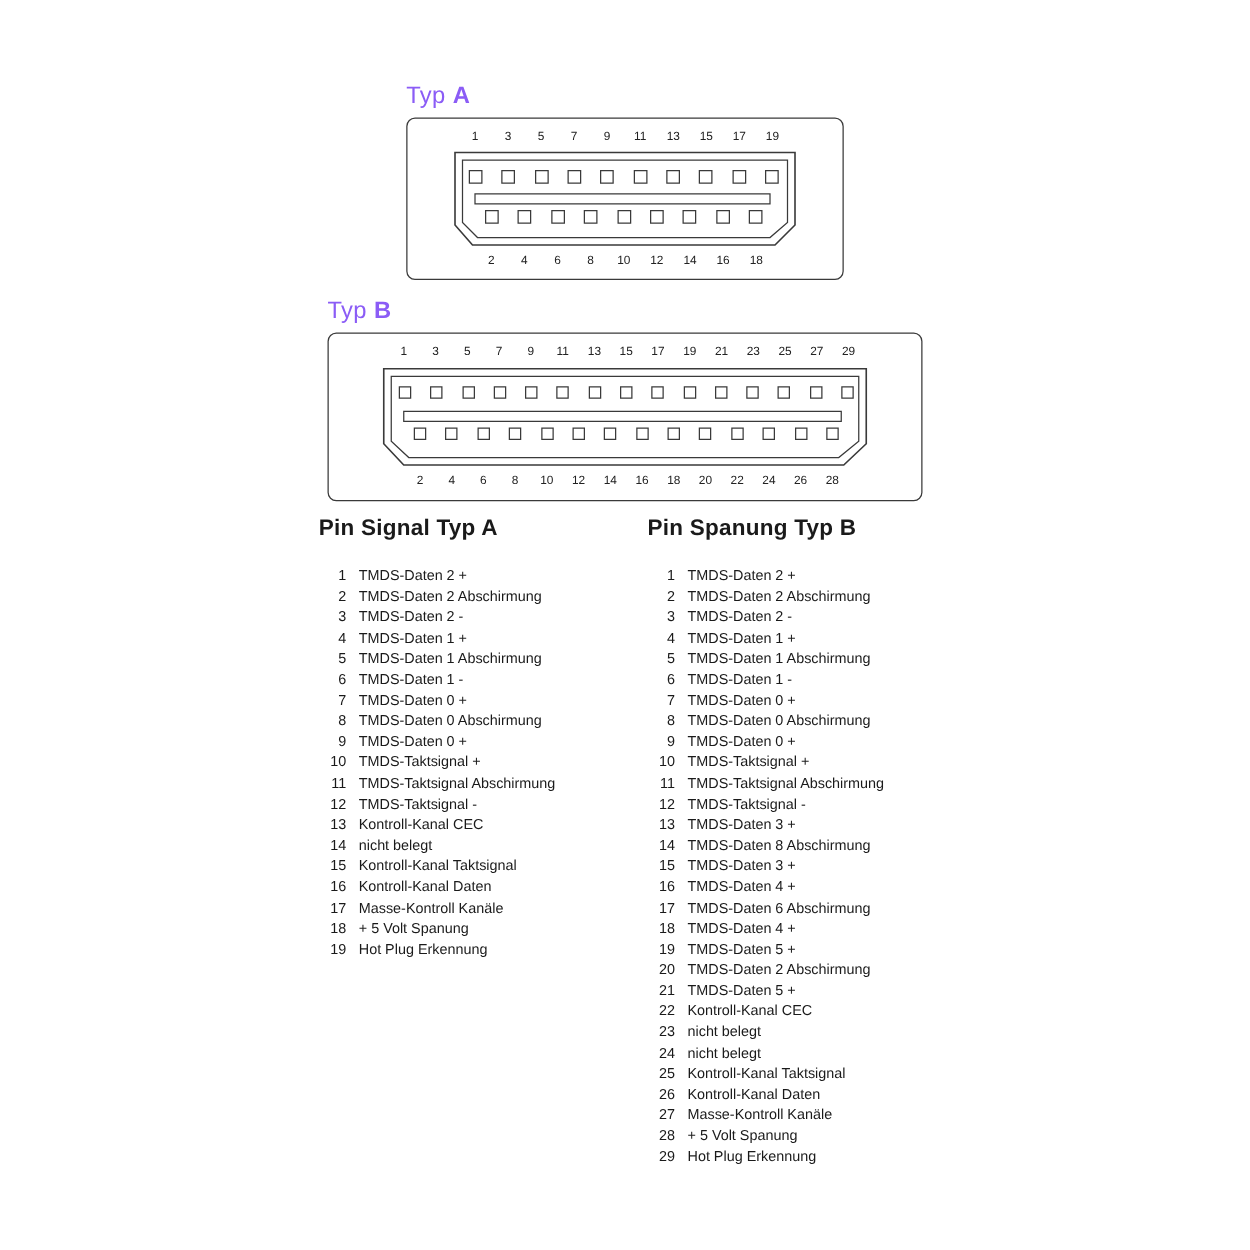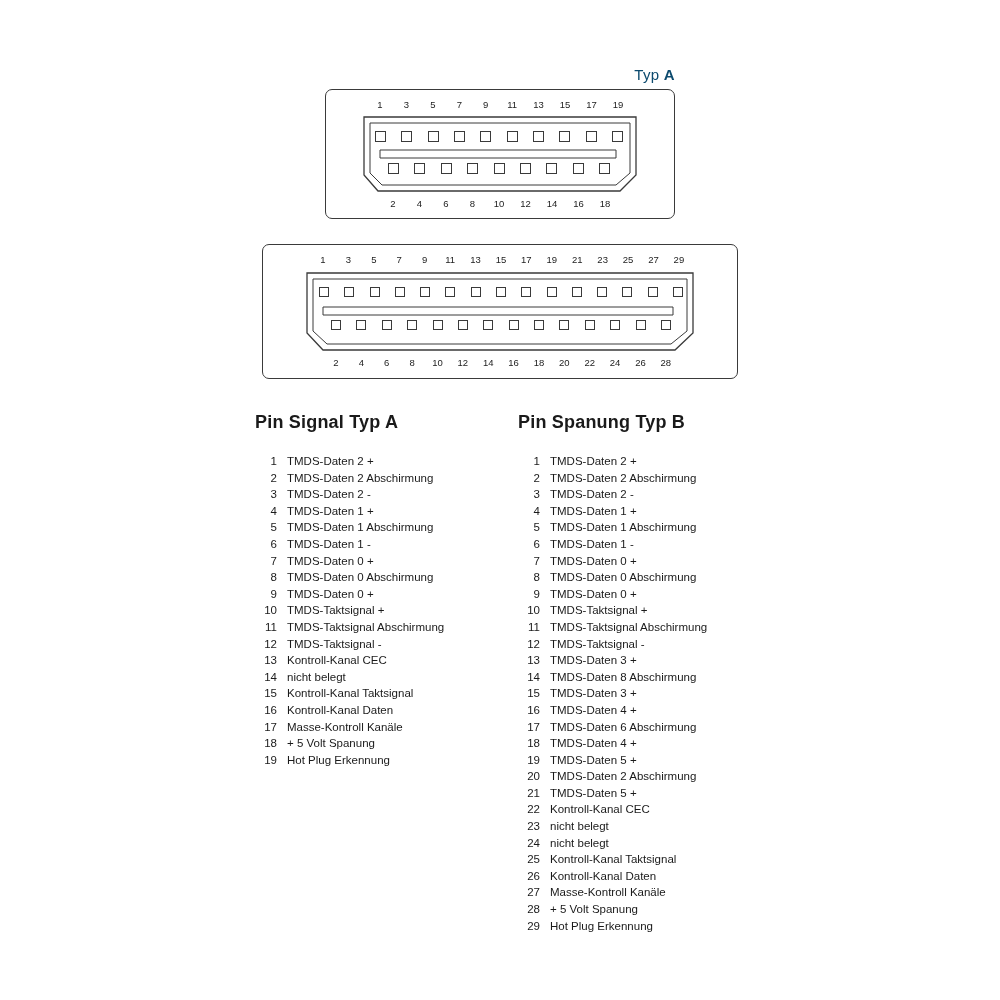--- a/index.html
+++ b/index.html
@@ -18,23 +18,23 @@
 
   .stage {
     position: absolute;
     left: 0; top: 0;
     width: 1000px;
     height: 1000px;
   }
 
   
   .conn-title {
-    text-align: right;
-    font-size: 15px;
-    color: #0c4a6e;
+    text-align: left;
+    font-size: 19px;
+    color: #8b5cf6;
     letter-spacing: .3px;
   }
   .conn-title b { font-weight: 700; }
 
   .conn-wrap {
     position: absolute;
   }
 
   .conn-body {
     border: 1px solid #3a3a3a;
@@ -162,20 +162,23 @@
           <span>10</span>
           <span>12</span>
           <span>14</span>
           <span>16</span>
           <span>18</span>
         </div>
     </div>
   </div>
 
   <div class="conn-wrap" style="left:262px; top:238px; width:476px;">
+    <div class="conn-title">
+      <span>Typ </span><b>B</b>
+    </div>
     <div class="conn-body" style="height:135px; margin-top:6px;">
       <div class="num-row" id="b-top-nums" style="position:absolute; left:53px; top:9px; width:370px;">
           <span>1</span>
           <span>3</span>
           <span>5</span>
           <span>7</span>
           <span>9</span>
           <span>11</span>
           <span>13</span>
           <span>15</span>

